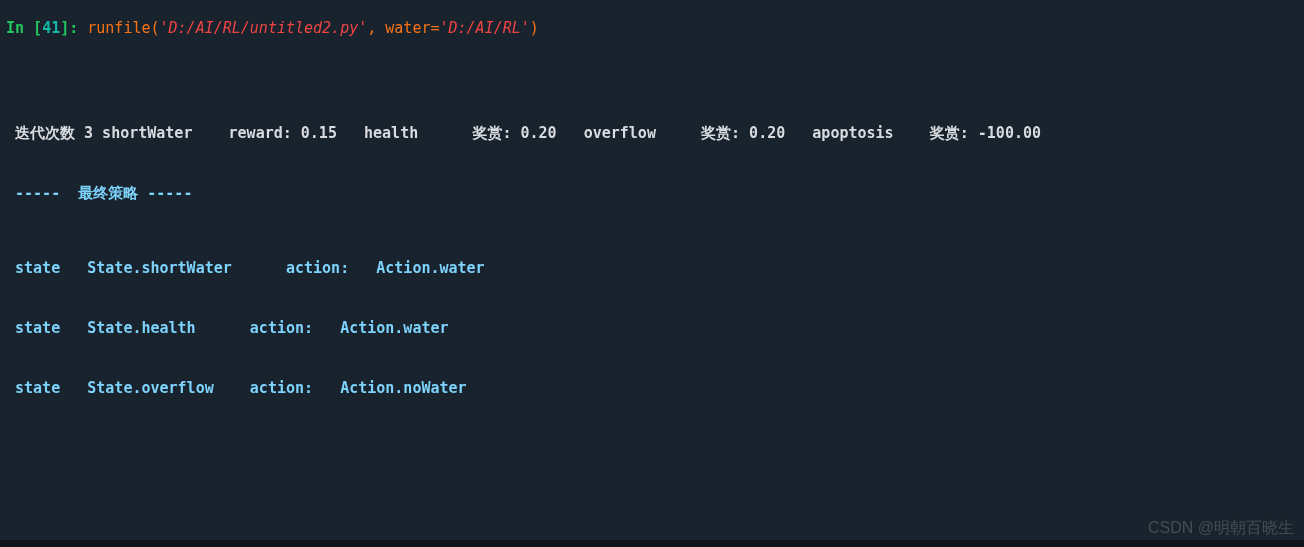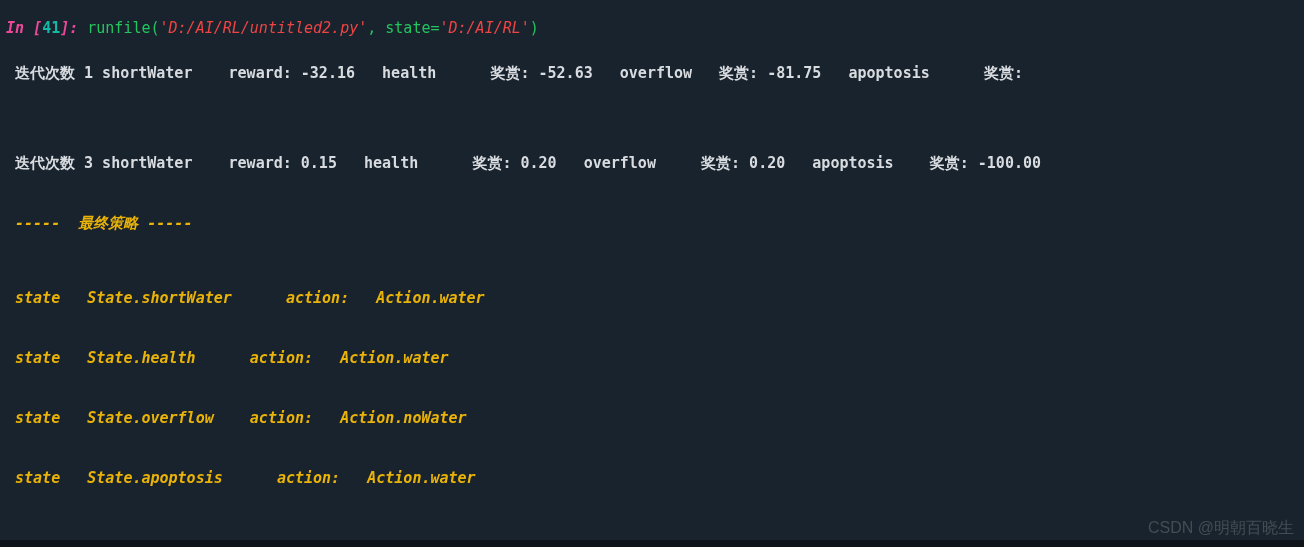--- a/index.html
+++ b/index.html
@@ -12,26 +12,26 @@
     color: #e1e3e6;
     overflow: hidden;
     position: relative;
   }
   .console {
     padding: 6px 6px 0 6px;
     white-space: pre;
     line-height: 1.0;
   }
   .line { margin: 0; white-space: pre; }
-  .prompt-in { color: #ec4899; font-weight: bold; font-style: italic; }
+  .prompt-in { color: #22c55e; font-weight: bold; }
   .num-br { color: #14b8a6; font-weight: bold; }
-  .code { color: #22c55e; }
+  .code { color: #f97316; }
   .str { color: #ef4444; font-style: italic; }
   .out { color: #d8dce0; font-weight: bold; }
-  .out-plain { color: #eab308; font-weight: bold; font-style: italic; }
+  .out-plain { color: #7dd3fc; font-weight: bold; }
   .watermark {
     position:absolute;
     right:10px;
     bottom:8px;
     color:rgba(220,220,220,0.22);
     font-family: "Microsoft YaHei", sans-serif;
     font-size:16px;
     font-weight:400;
     pointer-events:none;
     margin-top:36px;
@@ -49,44 +49,42 @@
     position:absolute;
     left:0; right:0; bottom:0;
     height:7px;
     background:#0f141a;
   }
 </style>
 </head>
 <body>
 
 <div class="console">
-<pre class="line"><span class="prompt-in">In [</span><span class="num-br">41</span><span class="prompt-in">]: </span><span class="code">runfile(</span><span class="str">'D:/AI/RL/untitled2.py'</span><span class="code">, state=</span><span class="str">'D:/AI/RL'</span><span class="code">)</span></pre>
+<pre class="line"><span class="prompt-in">In [</span><span class="num-br">41</span><span class="prompt-in">]: </span><span class="code">runfile(</span><span class="str">'D:/AI/RL/untitled2.py'</span><span class="code">, water=</span><span class="str">'D:/AI/RL'</span><span class="code">)</span></pre>
 <pre class="line"></pre>
-<pre class="line out"> 迭代次数 1 shortWater    reward: -32.16   health      奖赏: -52.63   overflow   奖赏: -81.75   apoptosis      奖赏:</pre>
 <pre class="line"></pre>
 <pre class="line"></pre>
 <pre class="line"></pre>
 <pre class="line"></pre>
 <pre class="line out"> 迭代次数 3 shortWater    reward: 0.15   health      奖赏: 0.20   overflow     奖赏: 0.20   apoptosis    奖赏: -100.00</pre>
 <pre class="line"></pre>
 <pre class="line"></pre>
 <pre class="line out-plain"> -----  最终策略 -----</pre>
 <pre class="line"></pre>
 <pre class="line"></pre>
 <pre class="line"></pre>
 <pre class="line out-plain"> state   State.shortWater      action:   Action.water</pre>
 <pre class="line"></pre>
 <pre class="line"></pre>
 <pre class="line out-plain"> state   State.health      action:   Action.water</pre>
 <pre class="line"></pre>
 <pre class="line"></pre>
 <pre class="line out-plain"> state   State.overflow    action:   Action.noWater</pre>
 <pre class="line"></pre>
 <pre class="line"></pre>
-<pre class="line out-plain"> state   State.apoptosis      action:   Action.water</pre>
 <pre class="line"></pre>
 <pre class="line"></pre>
 
 </div>
 
 <div class="input-area"></div>
 
 <div class="watermark">CSDN @明朝百晓生</div>
 <div class="bottom-strip"></div>
 

